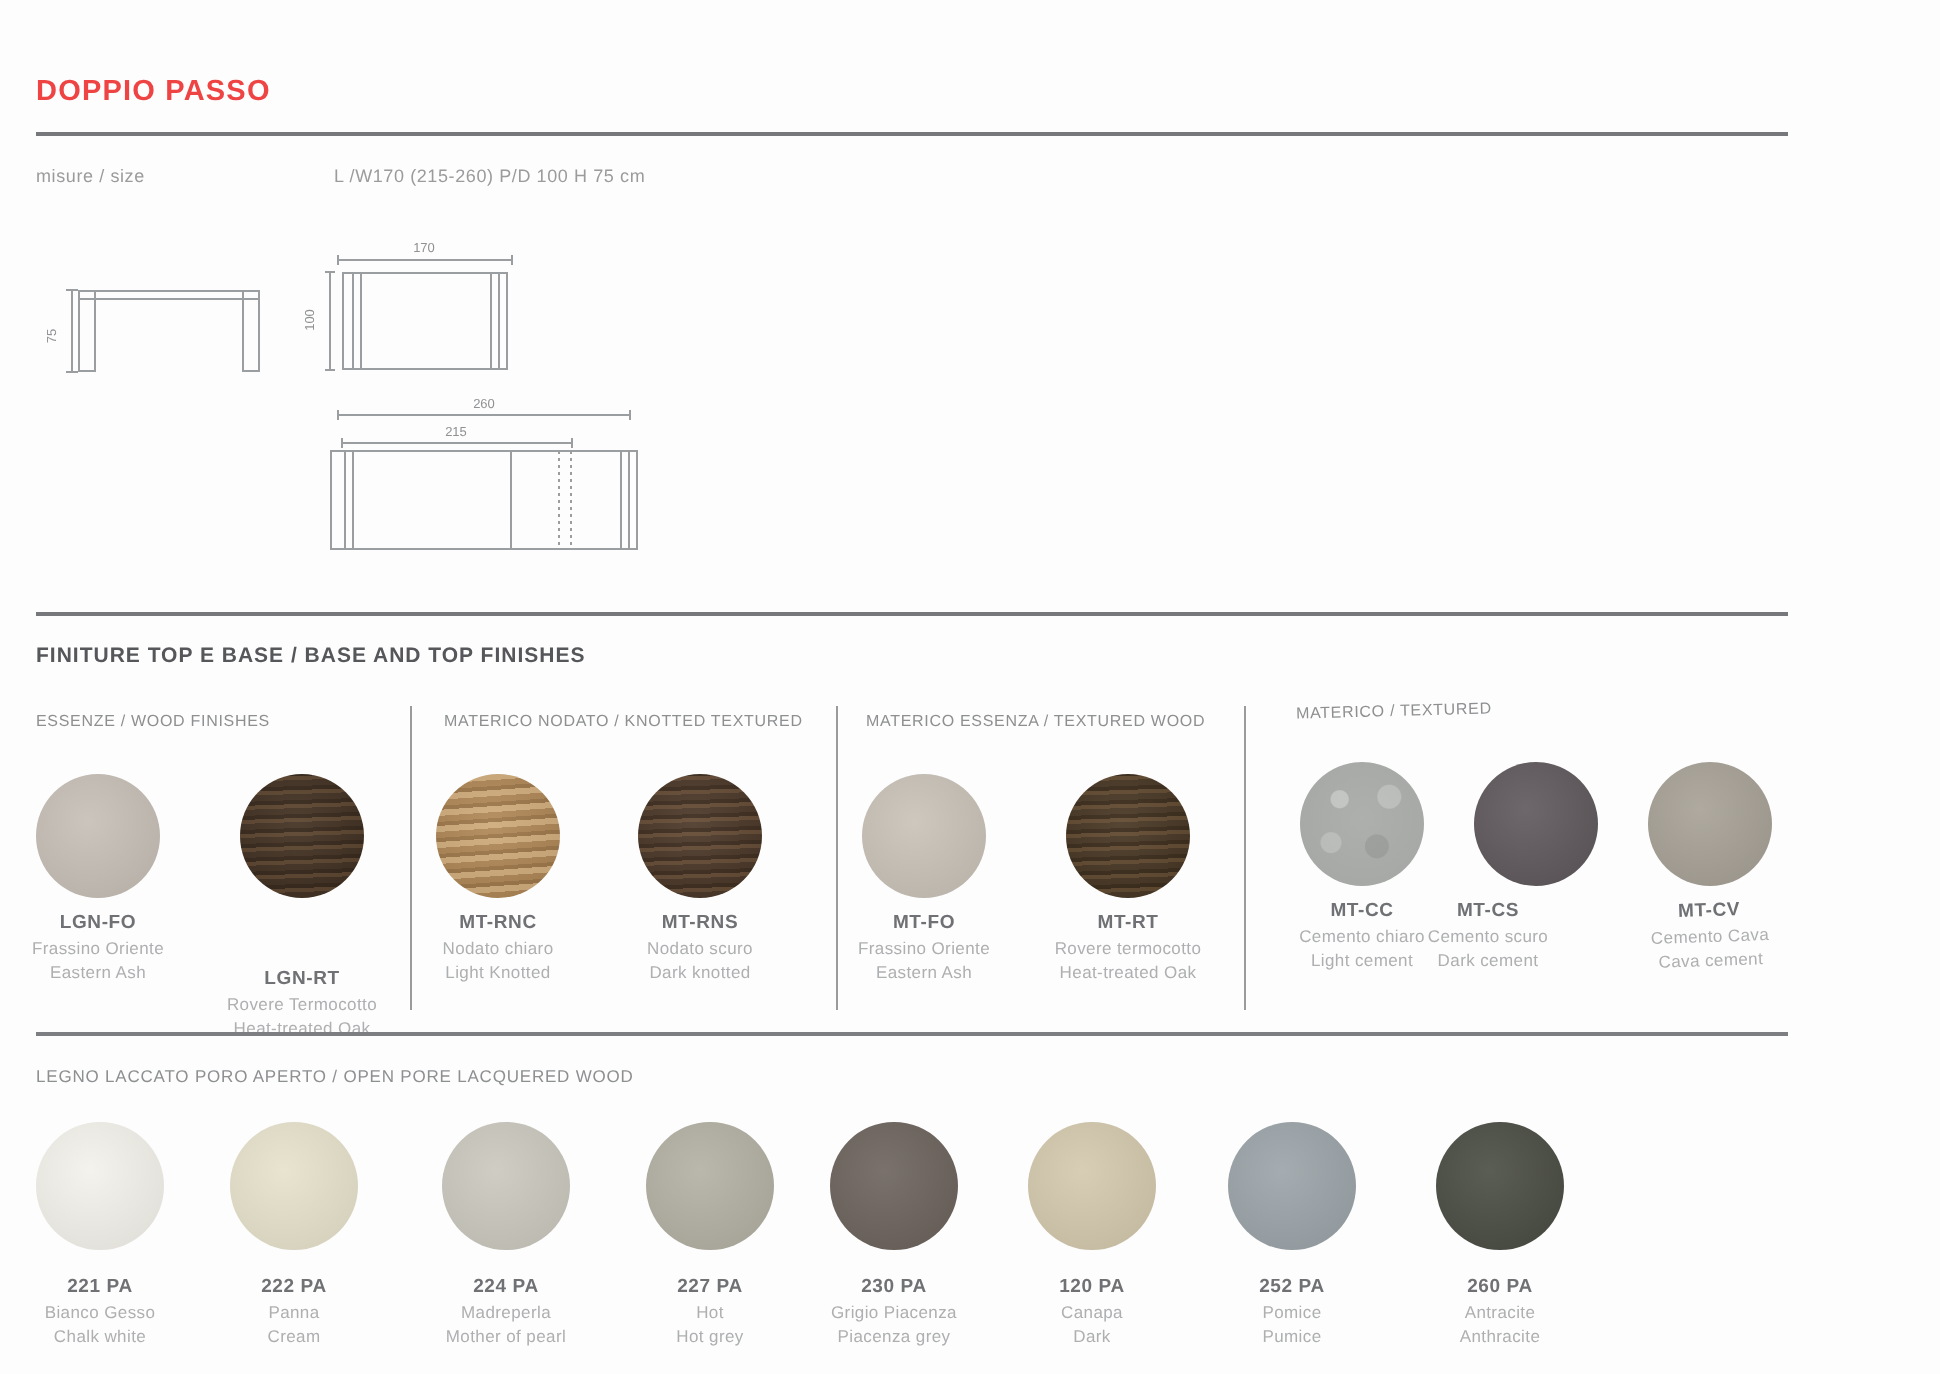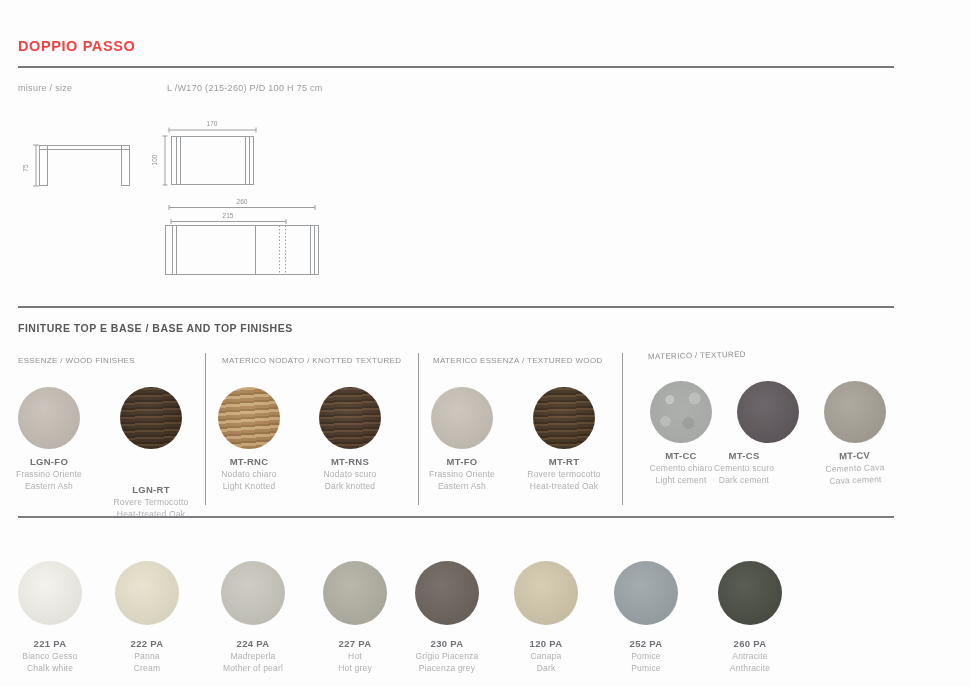--- a/index.html
+++ b/index.html
@@ -175,20 +175,21 @@
       </div>
       <div class="swatch-circle plain" style="--c: #a6a095; left: 824px; top: 381px; width: 62px; height: 62px;"></div>
       <div class="swatch-cap" style="left: 790px; top: 450px; transform: rotate(-2deg);">
         <span class="code">MT-CV</span>
         <span class="nm">Cemento Cava</span>
         <span class="nm">Cava cement</span>
       </div>
     </div>
 
   <div class="abs rule rule-bottom"></div>
+  <div class="abs lacquered-title">LEGNO LACCATO PORO APERTO / OPEN PORE LACQUERED WOOD</div>
 
   <div id="lacquered-row">
       <div class="swatch-circle plain" style="--c: #f3f1ea; left: 18px; top: 561px; width: 64px; height: 64px;"></div>
       <div class="swatch-cap" style="left: -15px; top: 638px;">
         <span class="code">221 PA</span>
         <span class="nm">Bianco Gesso</span>
         <span class="nm">Chalk white</span>
       </div>
       <div class="swatch-circle plain" style="--c: #e6e1cb; left: 115px; top: 561px; width: 64px; height: 64px;"></div>
       <div class="swatch-cap" style="left: 82px; top: 638px;">

